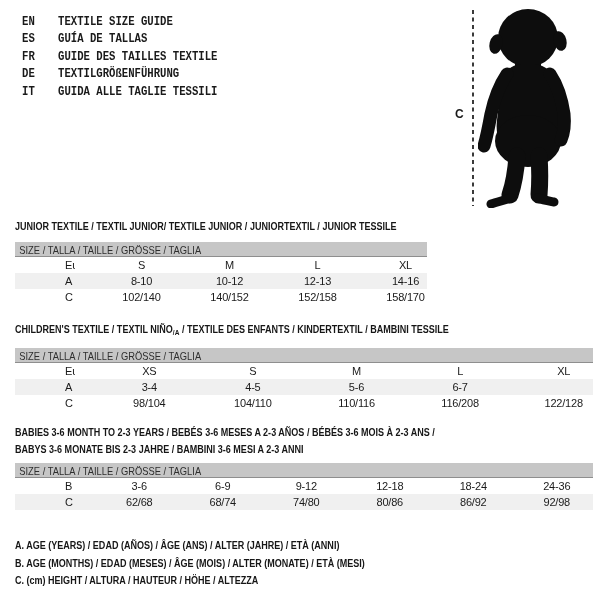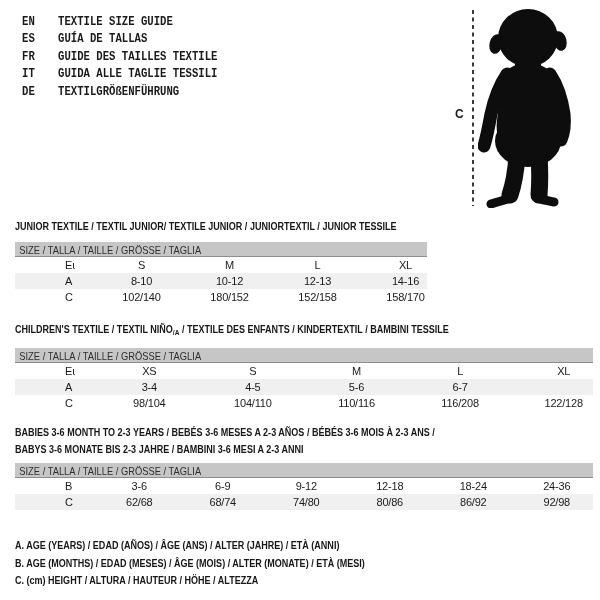--- a/index.html
+++ b/index.html
@@ -69,26 +69,26 @@
   </div>
   <div class="lang-row">
     <span class="lang-code">ES</span>
     <span class="lang-title">GUÍA DE TALLAS</span>
   </div>
   <div class="lang-row">
     <span class="lang-code">FR</span>
     <span class="lang-title">GUIDE DES TAILLES TEXTILE</span>
   </div>
   <div class="lang-row">
+    <span class="lang-code">DE</span>
+    <span class="lang-title">TEXTILGRÖßENFÜHRUNG</span>
+  </div>
+  <div class="lang-row">
     <span class="lang-code">IT</span>
     <span class="lang-title">GUIDA ALLE TAGLIE TESSILI</span>
-  </div>
-  <div class="lang-row">
-    <span class="lang-code">DE</span>
-    <span class="lang-title">TEXTILGRÖßENFÜHRUNG</span>
   </div>
 </div>
 
 <span class="figure-label">C</span>
 <svg class="dash-line" width="4" height="196" aria-hidden="true">
   <line x1="2" y1="0" x2="2" y2="196" stroke="#3a3a3a" stroke-width="2" stroke-dasharray="4 3.5"></line>
 </svg>
 <svg class="child-figure" width="100" height="200" viewBox="0 0 100 200" aria-hidden="true">
   <g fill="currentColor" stroke="none">
     <ellipse cx="50" cy="30" rx="30" ry="29"></ellipse>
@@ -126,21 +126,21 @@
       <div class="trow shaded">
         <div class="tcell tlabel">A</div>
         <div class="tcell">8-10</div>
         <div class="tcell">10-12</div>
         <div class="tcell">12-13</div>
         <div class="tcell">14-16</div>
       </div>
       <div class="trow">
         <div class="tcell tlabel">C</div>
         <div class="tcell">102/140</div>
-        <div class="tcell">180/152</div>
+        <div class="tcell">140/152</div>
         <div class="tcell">152/158</div>
         <div class="tcell">158/170</div>
       </div>
     </div>
 </section>
 
 <section class="size-table t2">
   <div class="tbl-title">
       <div><span>CHILDREN'S TEXTILE / TEXTIL NIÑO</span><span class="subs">/A</span><span> / TEXTILE DES ENFANTS / KINDERTEXTIL / BAMBINI TESSILE</span></div>
     </div>

